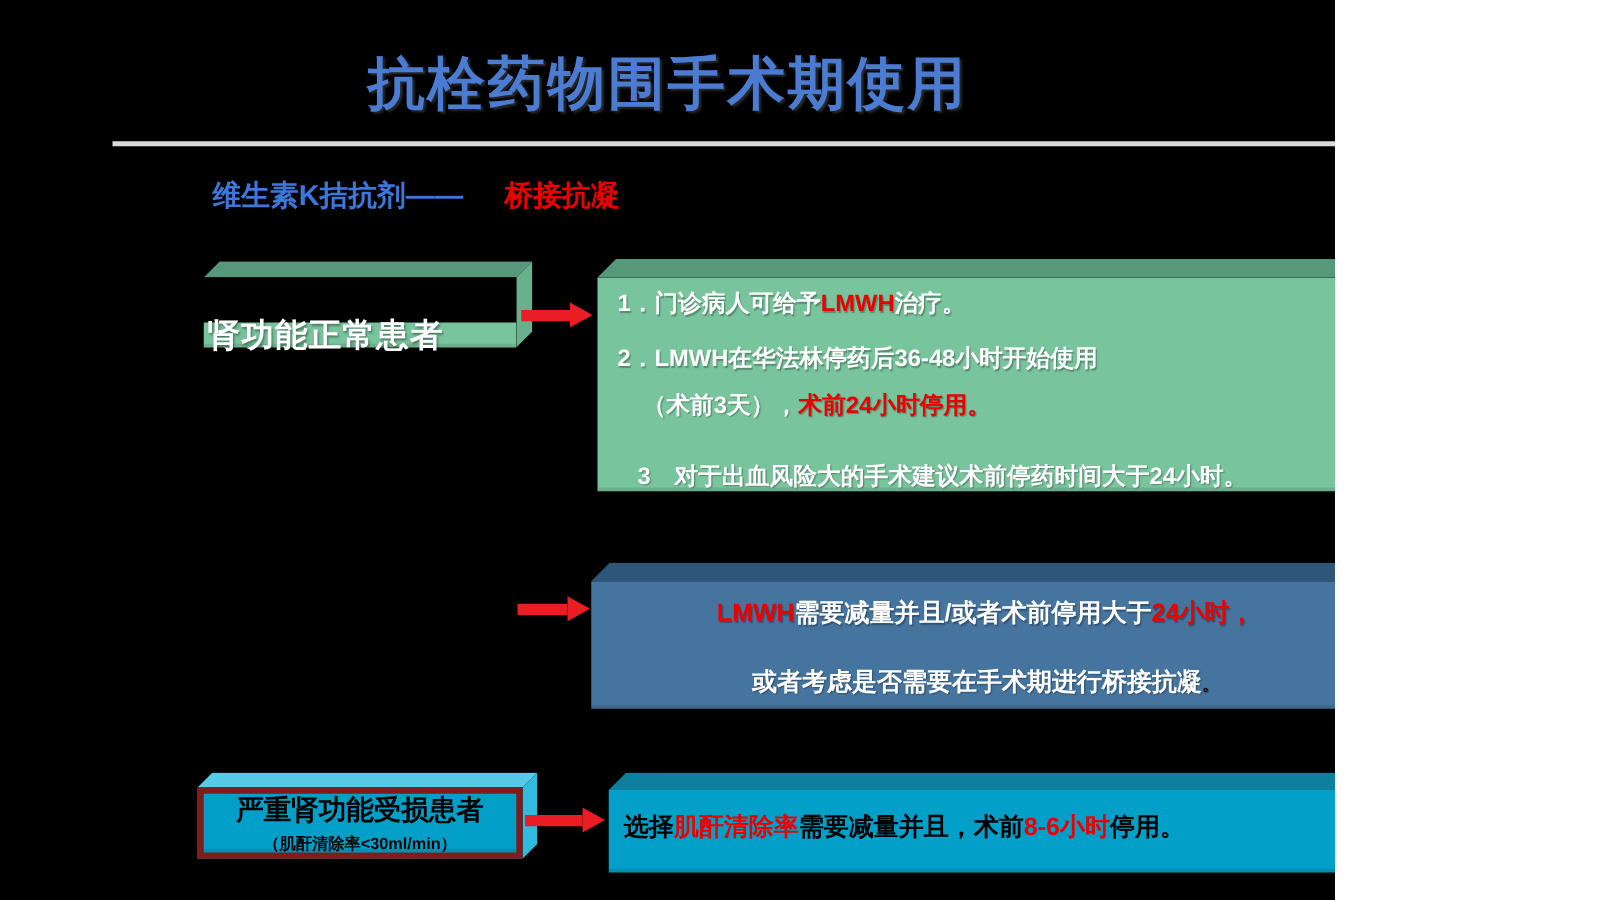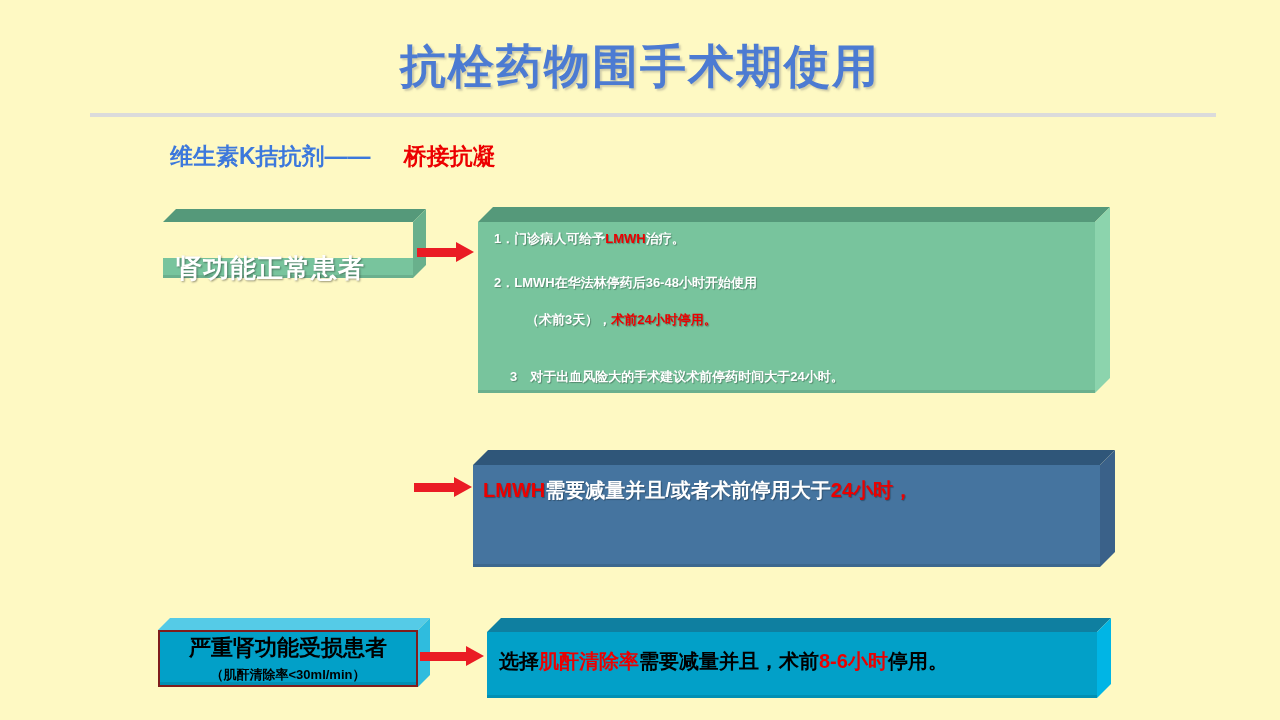--- a/index.html
+++ b/index.html
@@ -1,16 +1,16 @@
 <!DOCTYPE html>
 <html><head>
 <meta charset="utf-8">
 <style>
   html,body{margin:0;padding:0;background:#ffffff;}
-  .slide{position:relative;width:1280px;height:720px;background:#fef9c3;overflow:hidden;
+  .slide{position:relative;width:1068px;height:720px;background:#000000;overflow:hidden;
          font-family:"Liberation Sans",sans-serif;}
 
   .title{position:absolute;left:0;right:0;top:36px;text-align:center;
          font-weight:800;font-size:46px;letter-spacing:2px;color:#4C7BD2;
          text-shadow:2px 2px 2px rgba(120,120,120,.35);}
   .rule{position:absolute;left:90px;top:113px;width:1126px;height:4px;background:#DBDBDB;}
 
   .subtitle{position:absolute;left:170px;top:141px;font-weight:800;font-size:23px;}
   .sub-l{color:#3C78DC;}
   .sub-r{color:#EC0000;margin-left:33px;}
@@ -25,34 +25,34 @@
   .b3 .sidef{position:absolute;left:100%;top:calc(-1 * var(--d));width:var(--d);
              height:calc(100% + var(--d));background:var(--cs);
              clip-path:polygon(0 var(--d),100% 0,100% calc(100% - var(--d)),0 100%);}
 
   .lab1{left:163px;top:222px;width:250px;height:56px;--d:13px;--cf:#78C49D;--ct:#55997A;--cs:#69B08C;}
   .con1{left:478px;top:222px;width:617px;height:171px;--d:15px;--cf:#78C49D;--ct:#55997A;--cs:#8CD4AD;}
   .lab2{left:163px;top:460px;width:245px;height:48px;--d:13px;--cf:#45749F;--ct:#31567C;--cs:#6E96BE;}
   .con2{left:473px;top:465px;width:627px;height:102px;--d:15px;--cf:#45749F;--ct:#2F5679;--cs:#3A6189;}
   .lab3{left:158px;top:630px;width:260px;height:57px;--d:12px;--cf:#02A0C8;--ct:#55CBE7;--cs:#2FBCDE;}
   .con3{left:487px;top:632px;width:610px;height:66px;--d:14px;--cf:#02A0C8;--ct:#0F7FA0;--cs:#00B5E5;}
-  .lab3 .face{border:2px solid #7f1d1d;}
+  .lab3 .face{border:5px solid #7f1d1d;}
 
-  .face-lab{display:flex;align-items:center;padding-left:13px;color:#ffffff;
+  .face-lab{display:flex;align-items:center;padding-left:3px;color:#ffffff;
             font-family:"DejaVu Serif",serif;font-weight:700;font-size:26px;
             letter-spacing:1px;text-shadow:1px 1px 2px rgba(0,0,0,.4);margin-top:36px;}
   .lab3 .face{display:flex;flex-direction:column;justify-content:center;align-items:center;
               padding-left:0;color:#000;text-shadow:none;}
   .lab3-title{font-weight:700;font-size:22px;font-family:"Liberation Sans",sans-serif;}
   .lab3-sub{font-weight:700;font-size:13px;margin-top:3px;font-family:"Liberation Sans",sans-serif;}
 
-  .ln{position:absolute;margin:0;left:16px;right:6px;color:#fff;font-weight:700;font-size:13px;
+  .ln{position:absolute;margin:0;left:16px;right:6px;color:#fff;font-weight:700;font-size:19px;
       text-shadow:1px 1px 1px rgba(0,0,0,.30);}
-  .gl1{top:8px;}  .gl2a{top:52px;}  .gl2b{top:89px;left:48px;}  .gl3{top:146px;margin-left:16px;}
-  .con2 .ln{font-size:20px;left:10px;}
+  .gl1{top:8px;}  .gl2a{top:52px;}  .gl2b{top:89px;left:36px;}  .gl3{top:146px;margin-left:16px;}
+  .con2 .ln{font-size:20px;left:10px;text-align:center;}
   .bl1{top:12px;}  .bl2{top:67px;}
   .con3 .ln{font-size:20px;left:12px;color:#000;text-shadow:none;}
   .cl1{top:16px;}
 
   .r{color:#EC0000;}
   .w{color:inherit;}
   .dk{color:#141414;font-size:14px;}
 
   
   .arrow{position:absolute;height:20px;}
@@ -98,20 +98,21 @@
 
   <div class="arrow a2">
     <div class="shaft"></div>
     <div class="head"></div>
   </div>
   <div class="b3 con2">
     <div class="topf"></div>
     <div class="sidef"></div>
     <div class="face">
       <p class="ln bl1"><span class="r">LMWH</span><span class="w">需要减量并且/或者术前停用大于</span><span class="r">24小时，</span></p>
+      <p class="ln bl2"><span class="w">或者考虑是否需要在手术期进行桥接抗凝</span><span class="dk">。</span></p>
     </div>
   </div>
 
   <div class="b3 lab3">
     <div class="topf"></div>
     <div class="sidef"></div>
     <div class="face">
       <span class="lab3-title">严重肾功能受损患者</span>
       <span class="lab3-sub">（肌酐清除率&lt;30ml/min）</span>
     </div>

